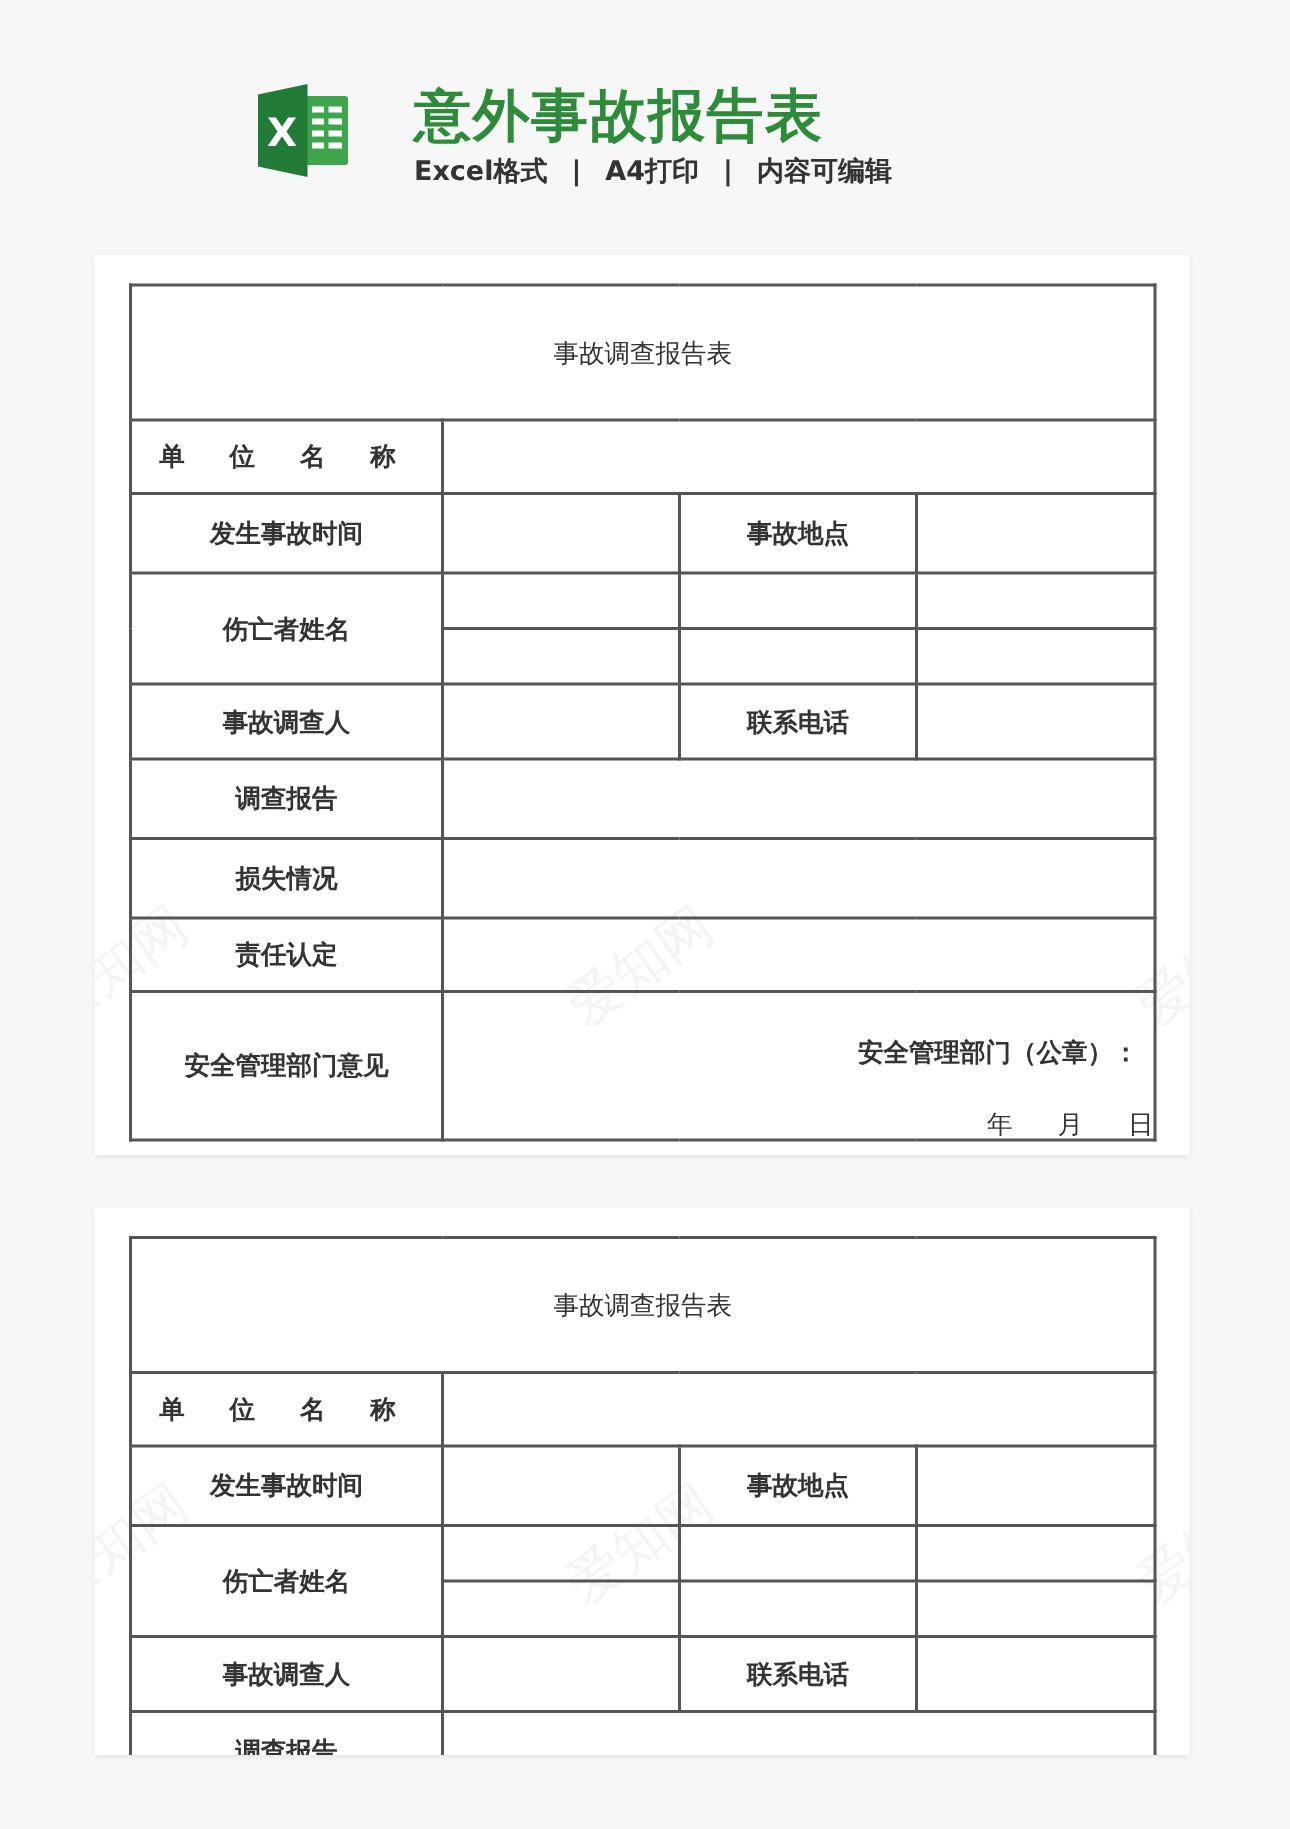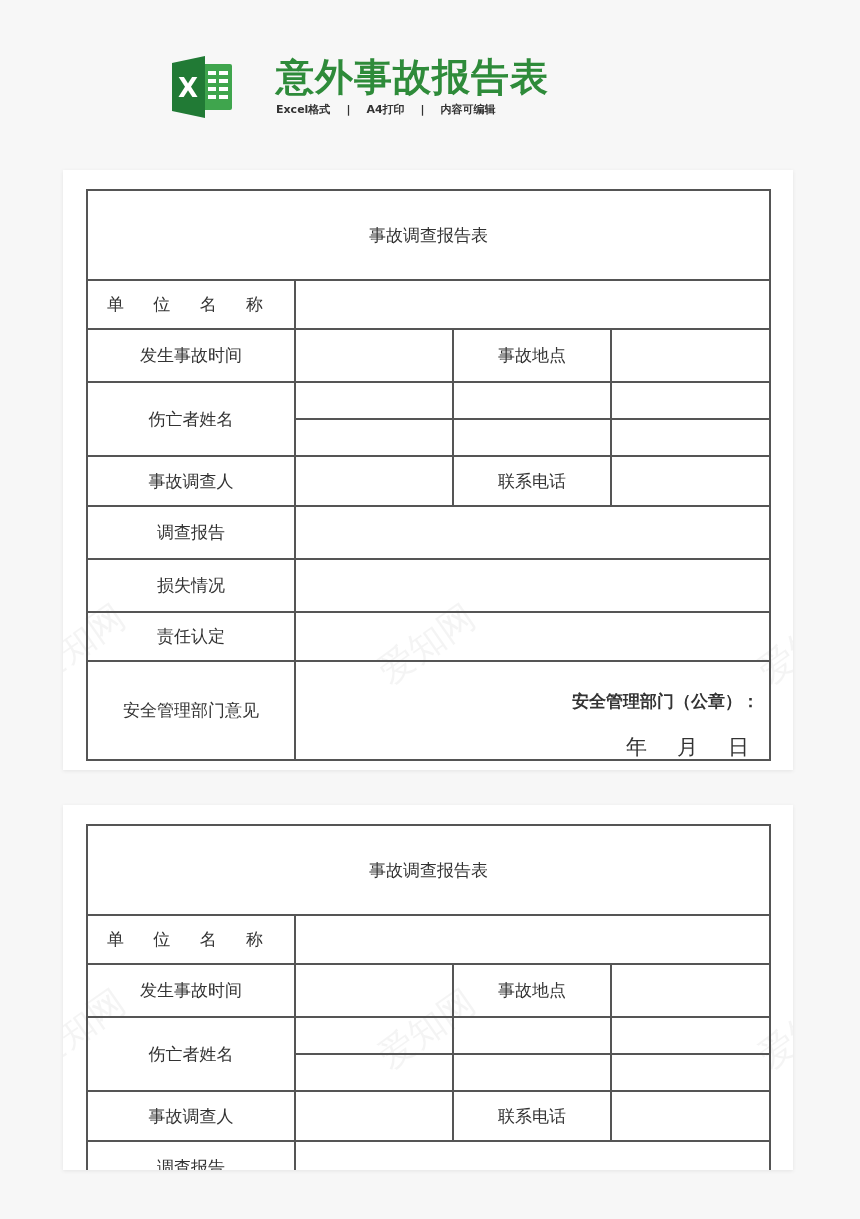--- a/index.html
+++ b/index.html
@@ -1,33 +1,33 @@
 <!DOCTYPE html>
 <html><head>
 <meta charset="utf-8">
 <style>
   html,body{margin:0;padding:0;}
   body{width:860px;height:1219px;background:#f7f7f7;position:relative;overflow:hidden;font-family:"DejaVu Sans",sans-serif;color:#333;}
   .header{position:absolute;left:0;top:0;width:860px;height:150px;}
   .xl-icon{position:absolute;left:172px;top:56px;width:62px;height:62px;}
   .title{position:absolute;left:276px;top:52px;font-size:38px;font-weight:bold;color:#2e8b3a;letter-spacing:1px;}
-  .subtitle{position:absolute;left:276px;top:102px;font-size:11px;font-weight:bold;color:#333;white-space:nowrap;}
+  .subtitle{position:absolute;left:276px;top:102px;font-size:18px;font-weight:bold;color:#333;white-space:nowrap;}
   .subtitle .sep{display:inline-block;margin:0 16px;}
   .card{position:absolute;left:63px;width:730px;background:#fff;box-shadow:0 1px 4px rgba(0,0,0,0.08);overflow:hidden;}
   .card1{top:170px;height:600px;}
   .card2{top:805px;height:365px;}
   .watermark{position:absolute;font-size:36px;color:rgba(0,0,0,0.045);transform:rotate(-35deg);white-space:nowrap;pointer-events:none;}
   table.form{position:absolute;left:23px;top:19px;width:683px;border-collapse:collapse;table-layout:fixed;font-family:"DejaVu Sans",sans-serif;}
   table.form td{border:2px solid #555;font-size:17px;color:#333;text-align:center;vertical-align:middle;padding:12px;}
   td.title-cell{font-family:"DejaVu Serif",serif;font-size:32px;color:#333;height:64px;}
-  td.lbl{font-weight:normal;font-size:17px;}
+  td.lbl{font-weight:bold;font-size:17px;}
   .spaced{letter-spacing:12px;}
   .opinion{position:relative;}
   .stamp{position:absolute;right:10px;top:28px;font-weight:bold;font-size:17px;}
-  .date{position:absolute;right:20px;bottom:-2px;font-size:21px;}
+  .date{position:absolute;right:0;bottom:-2px;font-size:17px;}
   .date span{display:inline-block;margin-left:30px;}
 </style>
 </head>
 <body>
 
 <div class="header">
   <svg class="xl-icon" viewBox="0 0 62 62">
     <rect x="22" y="8" width="38" height="46" rx="2" fill="#3fa54d"></rect>
     <g fill="#fff">
       <rect x="36" y="15" width="8" height="4"></rect>

